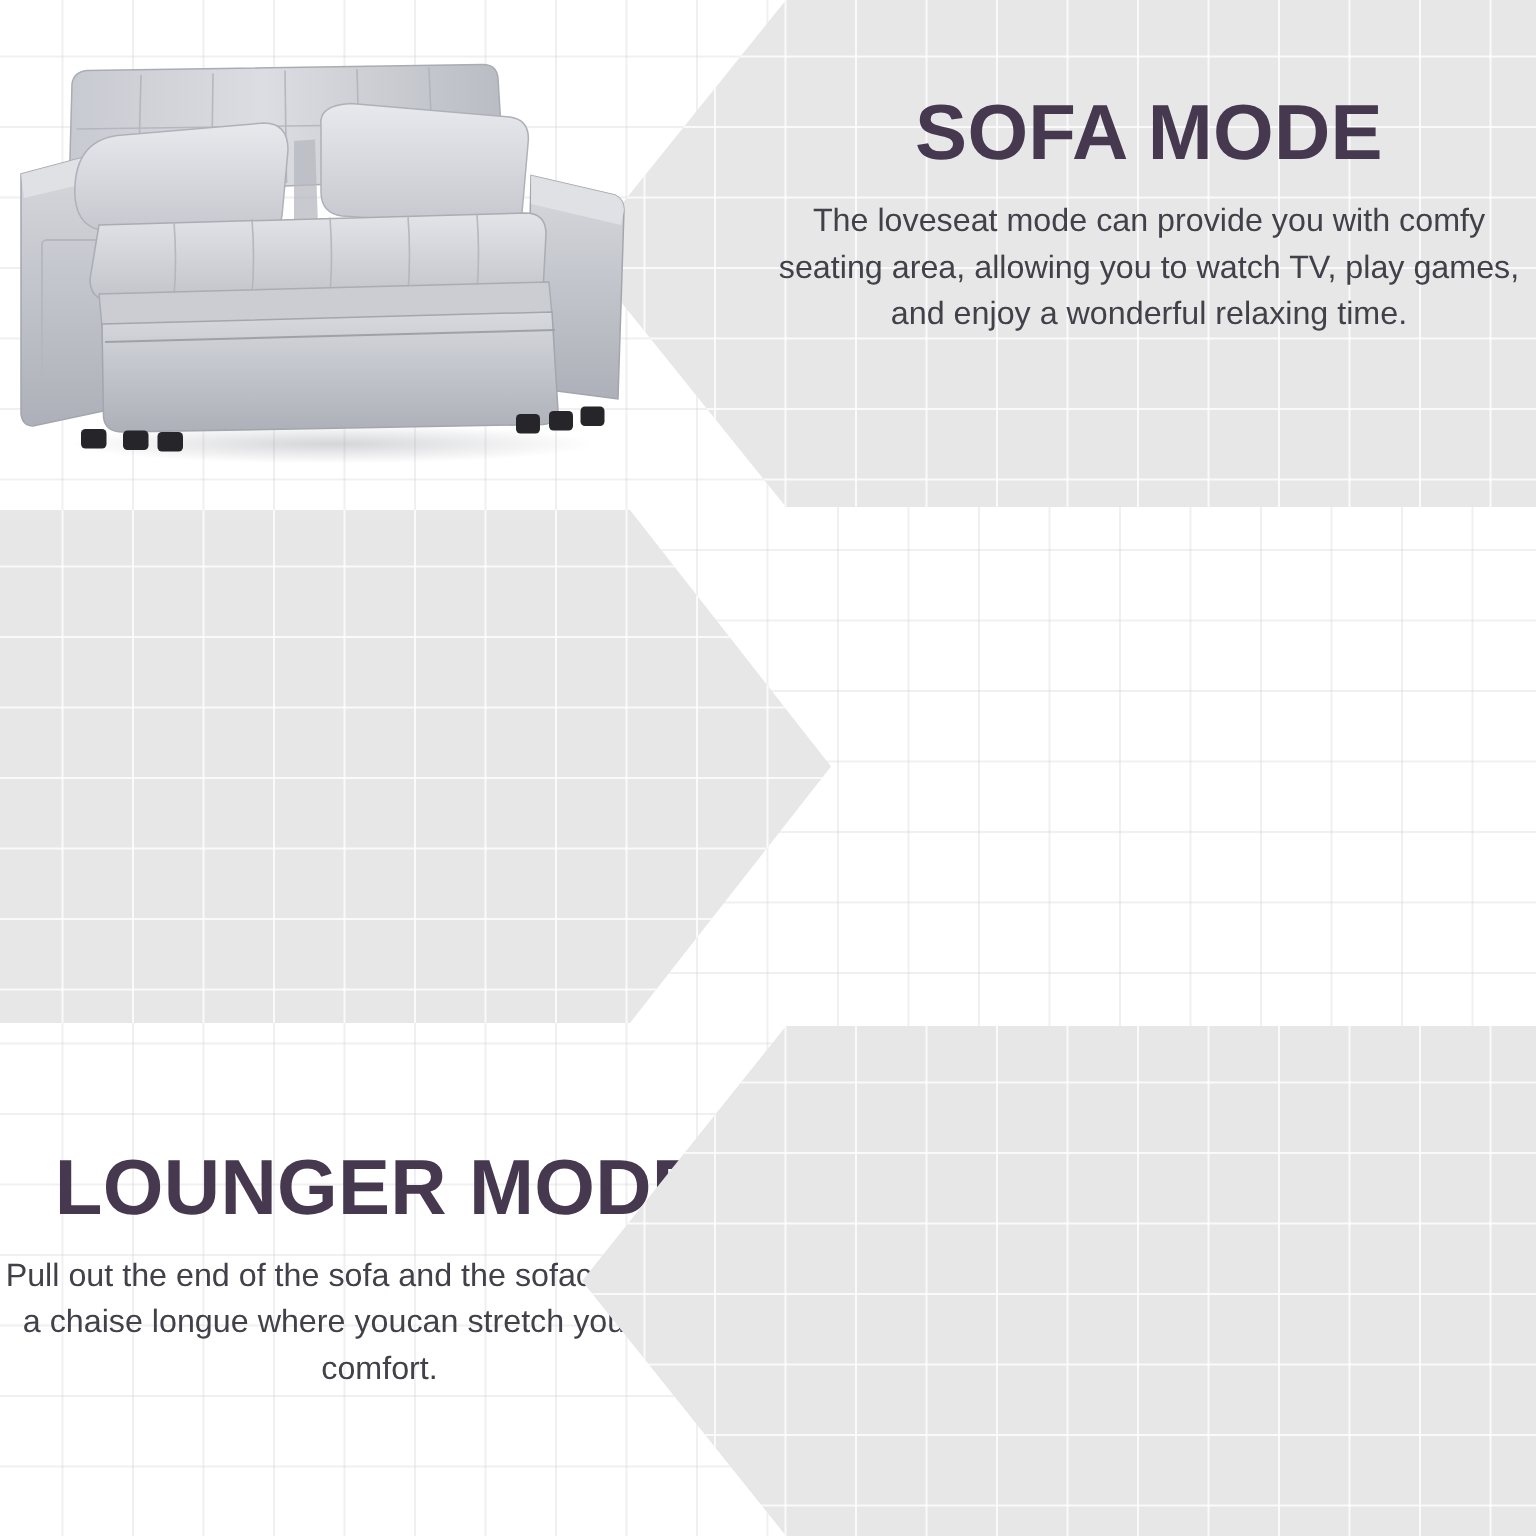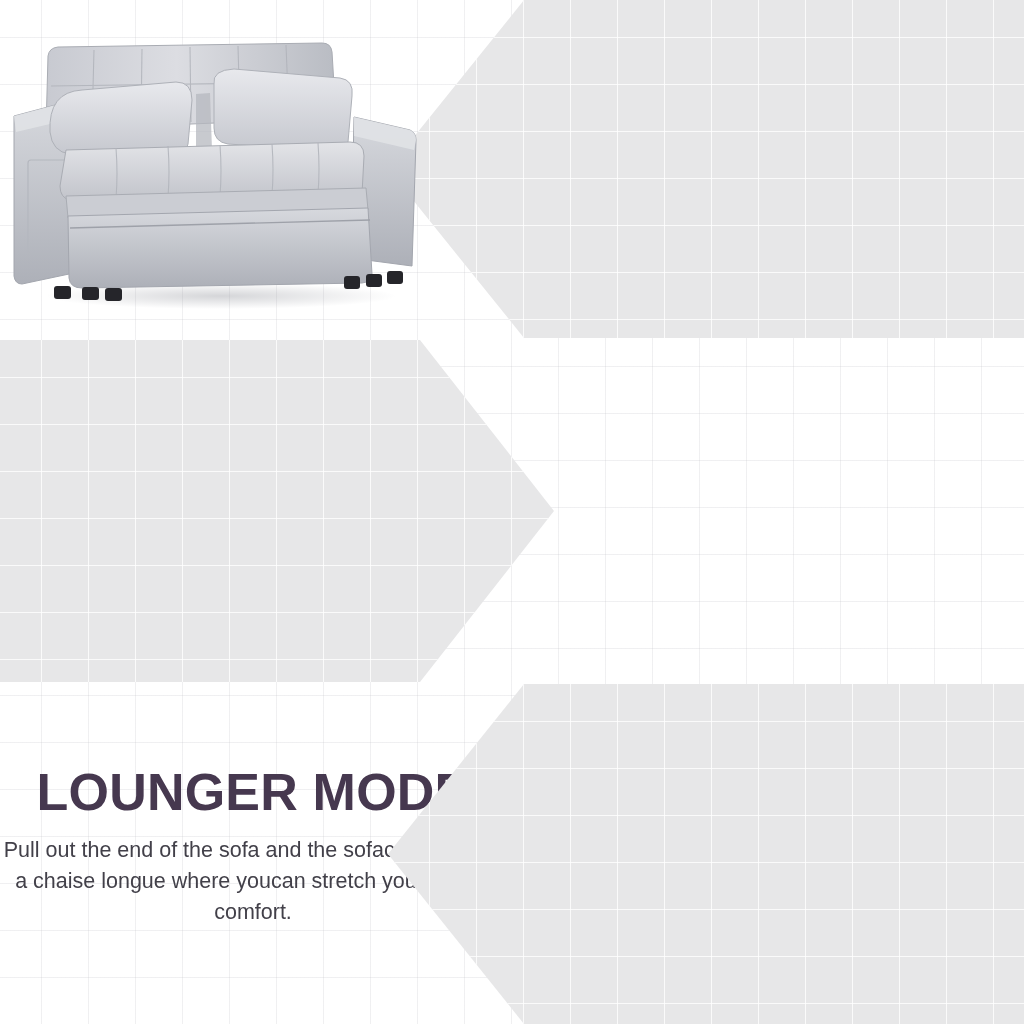--- a/index.html
+++ b/index.html
@@ -160,20 +160,22 @@
           <rect x="76" y="249" width="17" height="13" rx="3"></rect>
           <rect x="99" y="250" width="17" height="13" rx="3"></rect>
           <rect x="338" y="238" width="16" height="13" rx="3"></rect>
           <rect x="360" y="236" width="16" height="13" rx="3"></rect>
           <rect x="381" y="233" width="16" height="13" rx="3"></rect>
         </g>
       </svg>
     </div>
 
     <div class="copy" id="copy-1">
+      <div class="mode-title">SOFA MODE</div>
+      <div class="mode-desc">The loveseat mode can provide you with comfy seating area, allowing you to watch TV, play games, and enjoy a wonderful relaxing time.</div>
     </div>
   </div>
 
   <div class="row" id="row-2">
 
     <div class="panel left">
       <div class="grid-gray"></div>
     </div>
 
     <div class="photo" id="photo-2">

